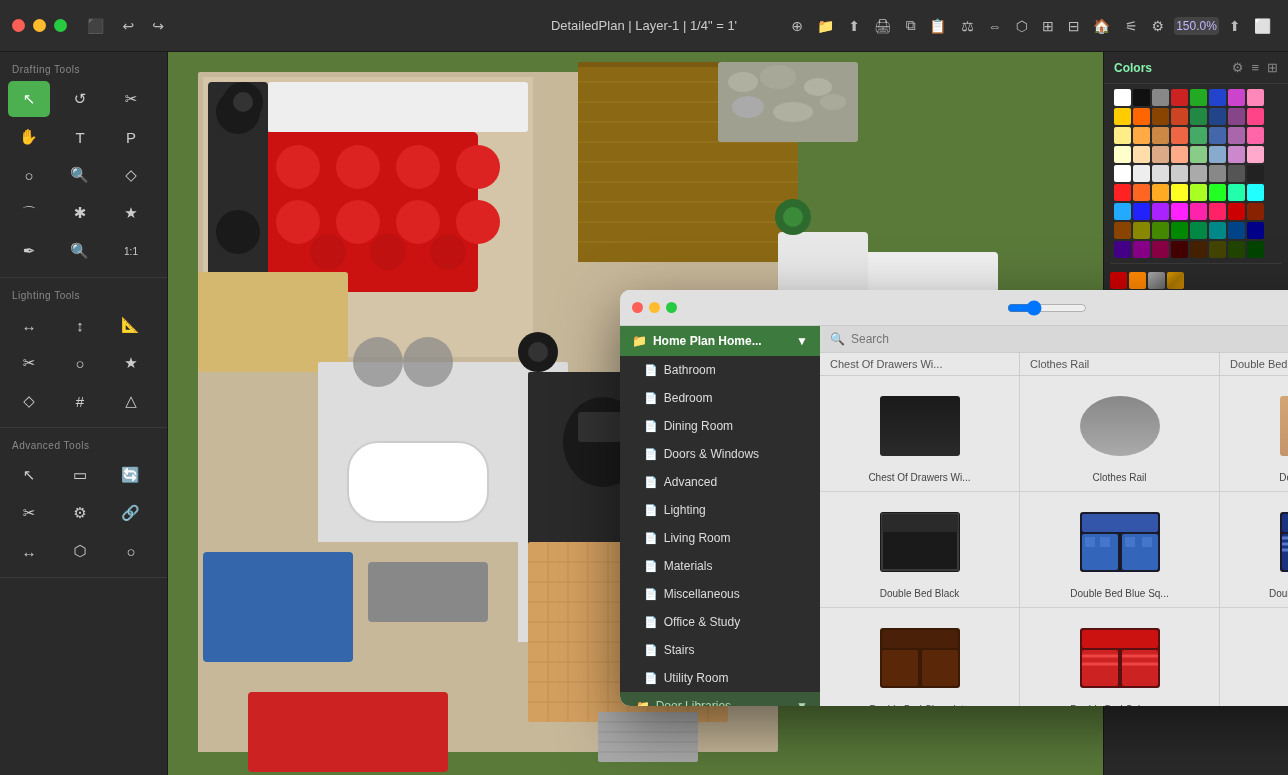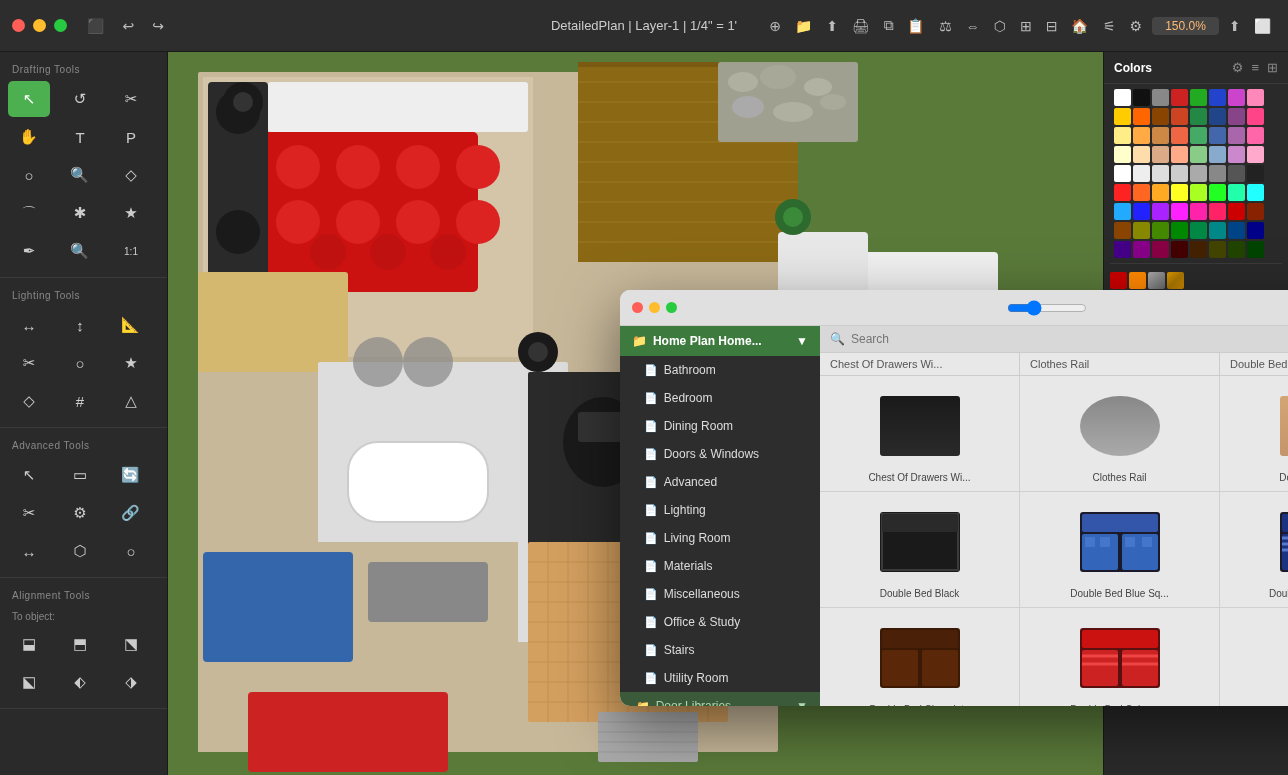--- a/index.html
+++ b/index.html
@@ -60,23 +60,23 @@
     }
     .tb-btn {
       color: #bbb;
       font-size: 14px;
       cursor: pointer;
       padding: 2px 4px;
       border-radius: 3px;
     }
     .zoom-display {
       background: #444;
-      color: #fdba74;
+      color: #c4b5fd;
       font-size: 12px;
-      padding: 2px 13px;
+      padding: 2px 2px;
       border-radius: 4px;
       cursor: pointer;
     }
 
     
     .left-sidebar {
       position: absolute;
       top: 52px; left: 0;
       width: 168px;
       bottom: 0;
@@ -141,21 +141,21 @@
       z-index: 50;
     }
     .panel-header {
       display: flex;
       align-items: center;
       justify-content: space-between;
       padding: 8px 10px;
       border-bottom: 1px solid #3a3a3a;
     }
     .panel-title {
-      color: #ffffff;
+      color: #86efac;
       font-size: 12px;
       font-weight: 600;
     }
     .panel-icons {
       display: flex;
       gap: 8px;
       color: #888;
       font-size: 13px;
     }
 
@@ -433,32 +433,20 @@
     <div class="tool-grid">
       <div class="tool-btn">↖</div>
       <div class="tool-btn">▭</div>
       <div class="tool-btn">🔄</div>
       <div class="tool-btn">✂</div>
       <div class="tool-btn">⚙</div>
       <div class="tool-btn">🔗</div>
       <div class="tool-btn">↔</div>
       <div class="tool-btn">⬡</div>
       <div class="tool-btn">○</div>
-    </div>
-  </div>
-  <div class="tool-section">
-    <div class="tool-section-title">Alignment Tools</div>
-    <div class="tool-label">To object:</div>
-    <div class="tool-grid">
-      <div class="tool-btn">⬓</div>
-      <div class="tool-btn">⬒</div>
-      <div class="tool-btn">⬔</div>
-      <div class="tool-btn">⬕</div>
-      <div class="tool-btn">⬖</div>
-      <div class="tool-btn">⬗</div>
     </div>
   </div>
 </div>
 
 <div class="canvas-area">
 
   <svg width="100%" height="100%" style="position:absolute;top:0;left:0;">
 
     <rect width="100%" height="100%" fill="#5a7a3a"></rect>
 

